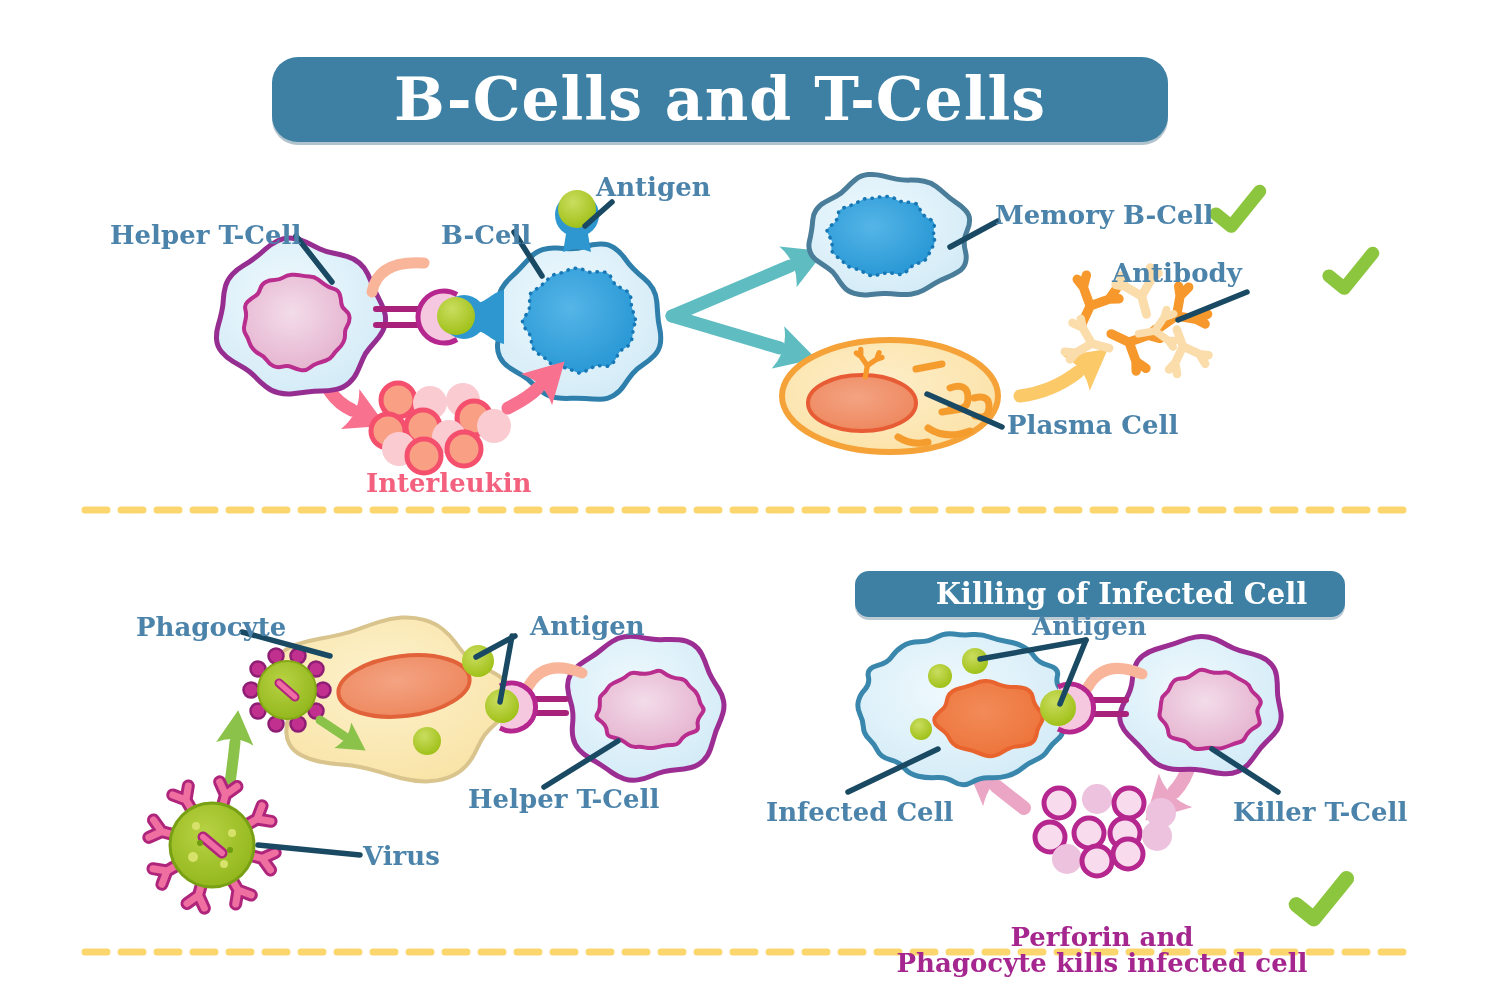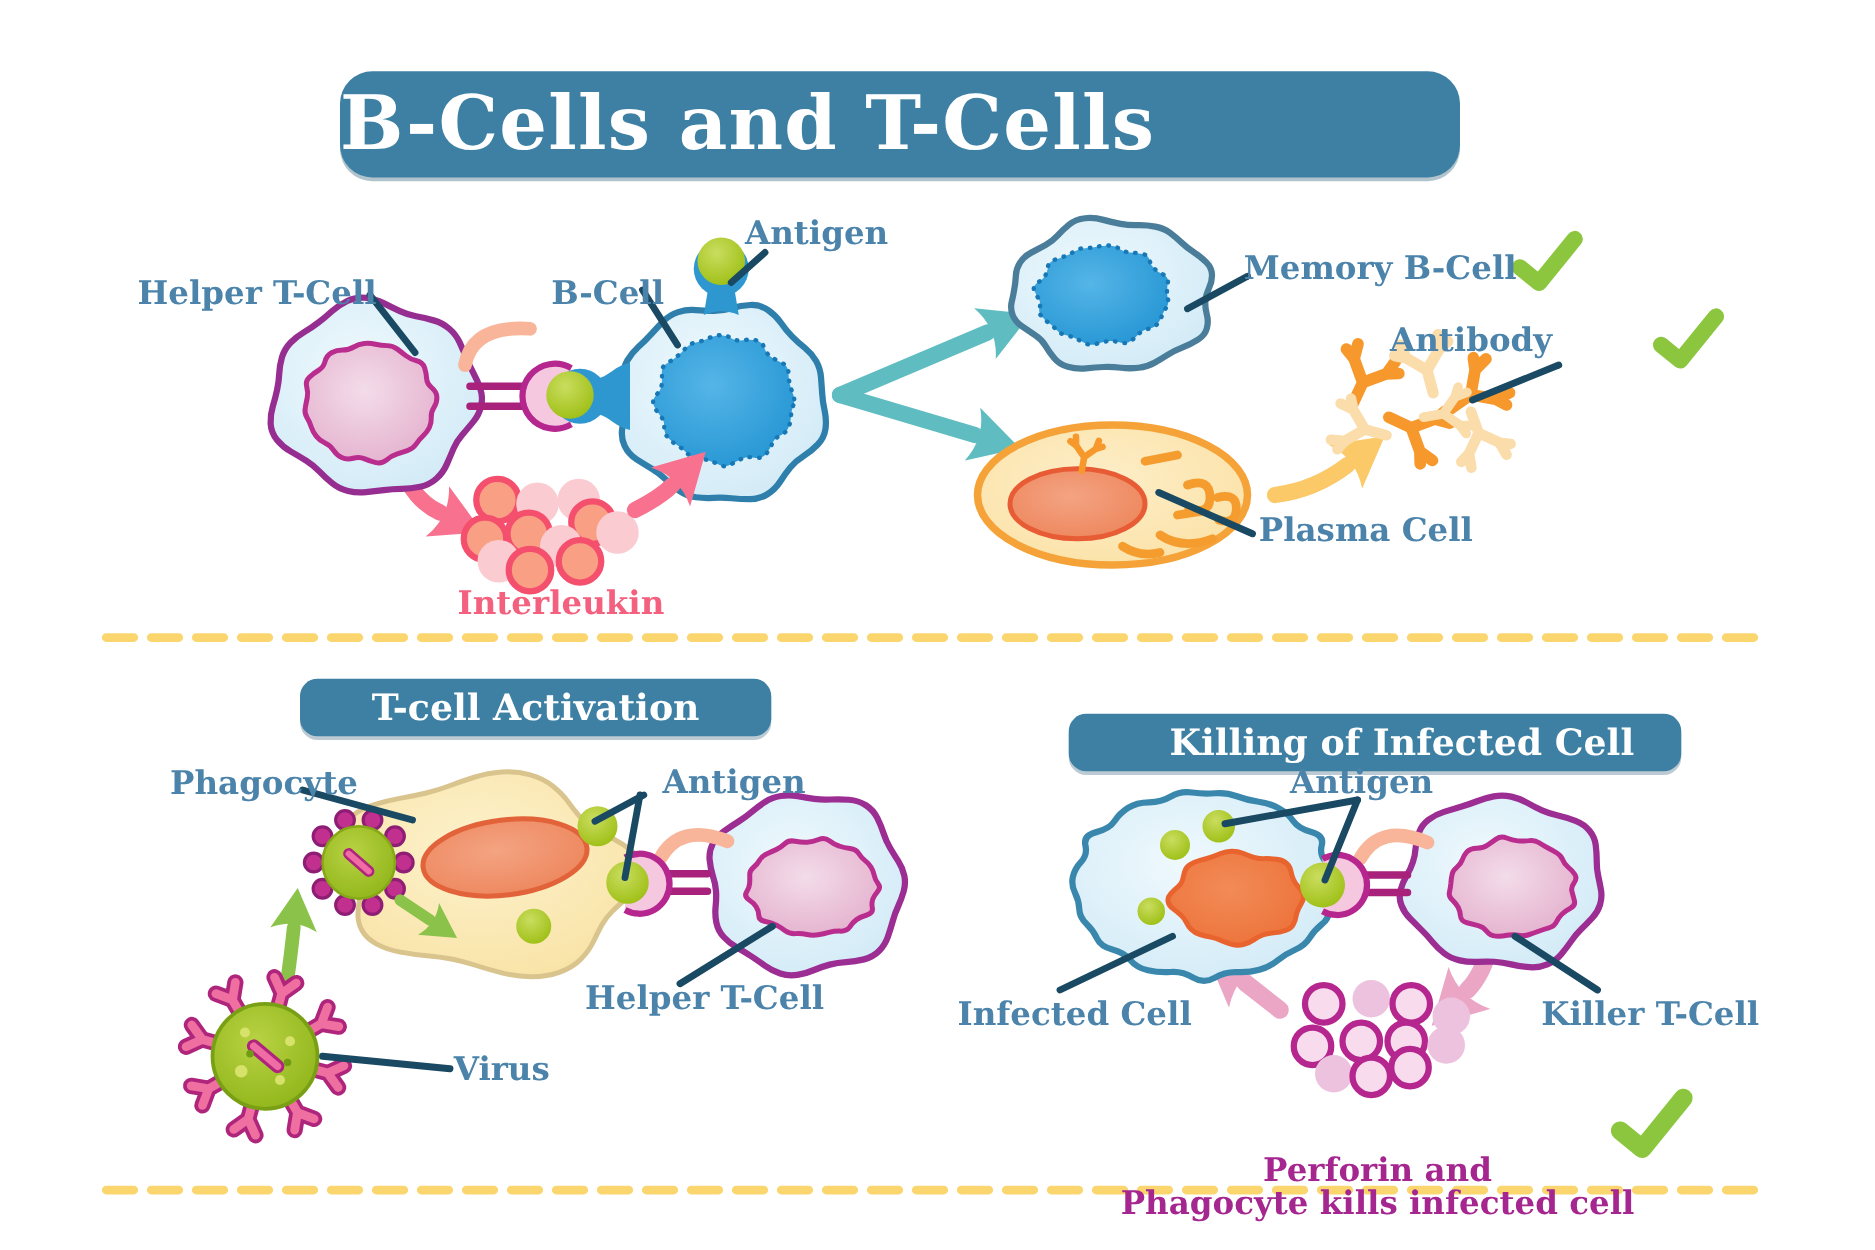--- a/index.html
+++ b/index.html
@@ -1,21 +1,21 @@
 <!DOCTYPE html>
 <html><head>
 <meta charset="utf-8">
 <style>
   html,body{margin:0;padding:0;background:#ffffff;}
   .stage{position:relative;width:1500px;height:1000px;background:#ffffff;overflow:hidden;
          font-family:"DejaVu Serif","Liberation Serif",serif;}
   svg.art{position:absolute;left:0;top:0;}
   .title-banner{position:absolute;left:272px;top:57px;width:896px;height:85px;
     background:#3d80a4;border-radius:26px;color:#ffffff;font-weight:bold;
-    font-size:60px;line-height:85px;text-align:left;letter-spacing:1px;
+    font-size:60px;line-height:85px;text-align:center;letter-spacing:1px;
     box-shadow:0 3px 0 rgba(32,84,110,.35);}
   .section-banner{position:absolute;height:46px;background:#3d80a4;border-radius:14px;
     color:#ffffff;font-weight:bold;font-size:29px;line-height:46px;text-align:center;
     box-shadow:0 3px 0 rgba(32,84,110,.3);}
   .banner-activation{left:240px;top:543px;width:377px;}
   .banner-killing{left:855px;top:571px;width:447px;padding-left:43px;}
   .lbl{position:absolute;font-weight:bold;color:#4b83aa;font-size:26px;white-space:nowrap;}
   .lbl-pink{color:#f4617e;}
   .caption{position:absolute;left:892px;top:876px;width:420px;text-align:center;
     color:#a5268e;font-weight:bold;font-size:26px;line-height:26px;margin-top:48px;}
@@ -311,21 +311,20 @@
 <div class="title-banner">B-Cells and T-Cells</div>
 
 <div class="lbl" style="left:110px;top:220px;">Helper T-Cell</div>
 <div class="lbl" style="left:418px;top:220px;margin-left:23px;">B-Cell</div>
 <div class="lbl" style="left:596px;top:172px;">Antigen</div>
 <div class="lbl lbl-pink" style="left:366px;top:468px;">Interleukin</div>
 <div class="lbl" style="left:995px;top:200px;">Memory B-Cell</div>
 <div class="lbl" style="left:1112px;top:258px;">Antibody</div>
 <div class="lbl" style="left:1007px;top:410px;">Plasma Cell</div>
 
-<div class="section-banner banner-activation">T-cell Activation</div>
 <div class="section-banner banner-killing">Killing of Infected Cell</div>
 
 <div class="lbl" style="left:125px;top:612px;margin-left:11px;">Phagocyte</div>
 <div class="lbl" style="left:530px;top:611px;">Antigen</div>
 <div class="lbl" style="left:468px;top:784px;">Helper T-Cell</div>
 <div class="lbl" style="left:363px;top:841px;">Virus</div>
 
 <div class="lbl" style="left:1032px;top:611px;">Antigen</div>
 <div class="lbl" style="left:766px;top:797px;">Infected Cell</div>
 <div class="lbl" style="left:1233px;top:797px;">Killer T-Cell</div>

